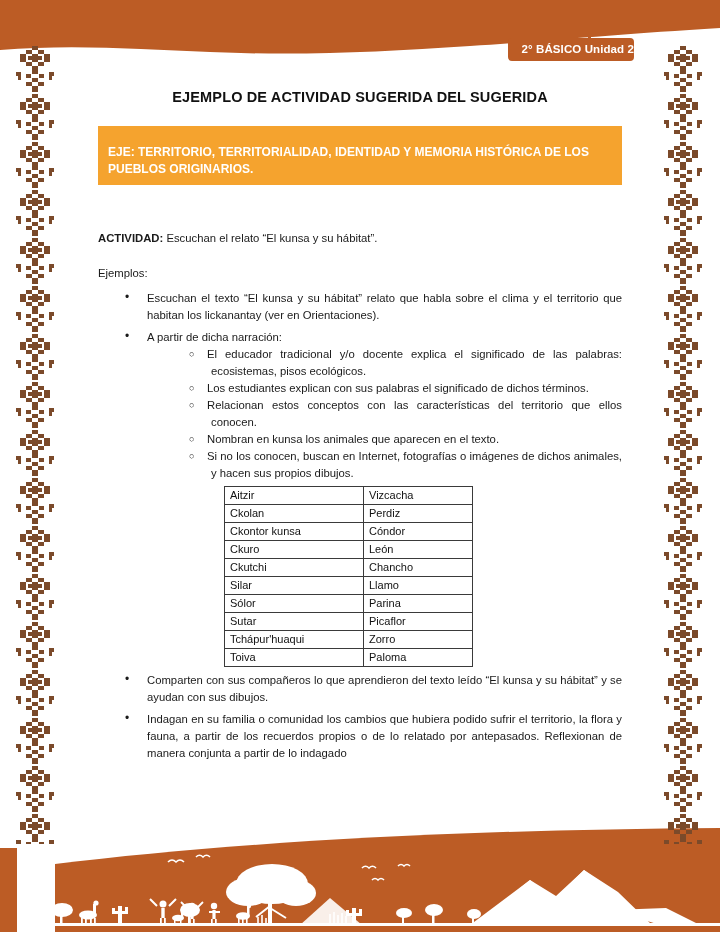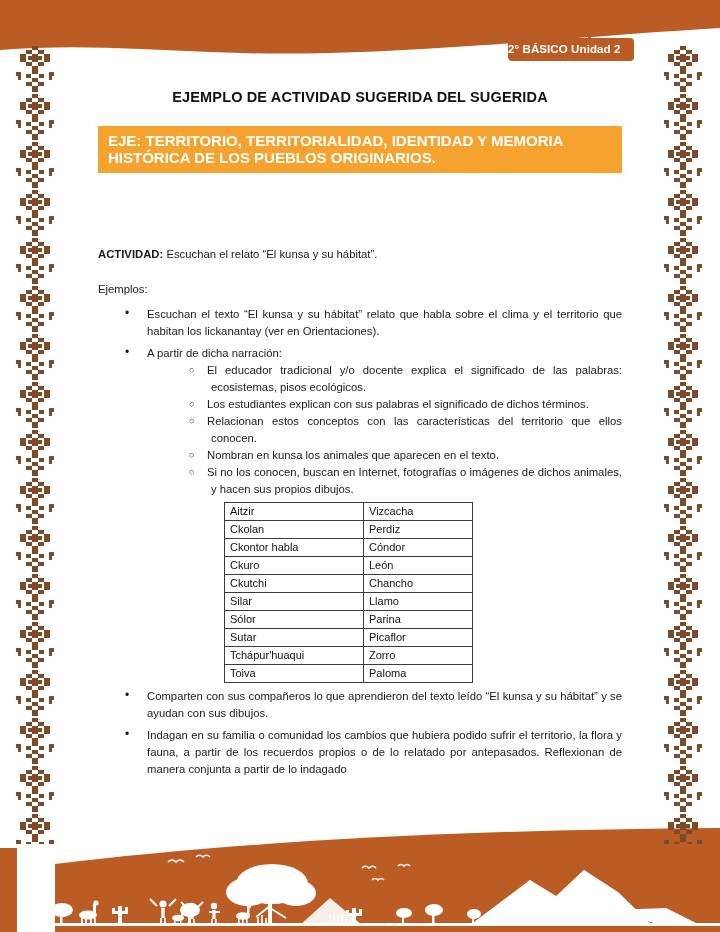--- a/index.html
+++ b/index.html
@@ -34,21 +34,21 @@
     top: 38px;
     left: 508px;
     width: 126px;
     height: 23px;
     background: #bc5c25;
     border-radius: 4px;
     color: #ffffff;
     font-size: 11.5px;
     font-weight: bold;
     line-height: 23px;
-    text-align: left;
+    text-align: right;
     letter-spacing: .1px;
     z-index: 6;
   }
   .badge-stem {
     position: absolute;
     top: 24px;
     left: 588px;
     width: 3px;
     height: 16px;
     background: #bc5c25;
@@ -88,30 +88,30 @@
   }
 
   .eje-banner {
     position: absolute;
     top: 126px;
     left: 98px;
     width: 524px;
     min-height: 40px;
     background: #f5a32e;
     color: #ffffff;
-    font-size: 15px;
+    font-size: 12px;
     font-weight: bold;
     line-height: 17px;
-    padding: 6px 10px 7px 10px;
+    padding: 18px 10px 7px 10px;
     box-sizing: border-box;
   }
 
   .body-block {
     position: absolute;
-    top: 246px;
+    top: 230px;
     left: 98px;
     width: 524px;
     font-size: 11.3px;
     color: #1a1a1a;
     line-height: 17px;
   }
 
   .activity-line { margin: 0 0 18px 0; }
   .activity-line b { font-weight: bold; }
 
@@ -308,21 +308,21 @@
             <tbody>
               <tr>
                   <td class="c1">Aitzir</td>
                   <td class="c2">Vizcacha</td>
                 </tr>
               <tr>
                   <td class="c1">Ckolan</td>
                   <td class="c2">Perdiz</td>
                 </tr>
               <tr>
-                  <td class="c1">Ckontor habla</td>
+                  <td class="c1">Ckontor kunsa</td>
                   <td class="c2">Cóndor</td>
                 </tr>
               <tr>
                   <td class="c1">Ckuro</td>
                   <td class="c2">León</td>
                 </tr>
               <tr>
                   <td class="c1">Ckutchi</td>
                   <td class="c2">Chancho</td>
                 </tr>

